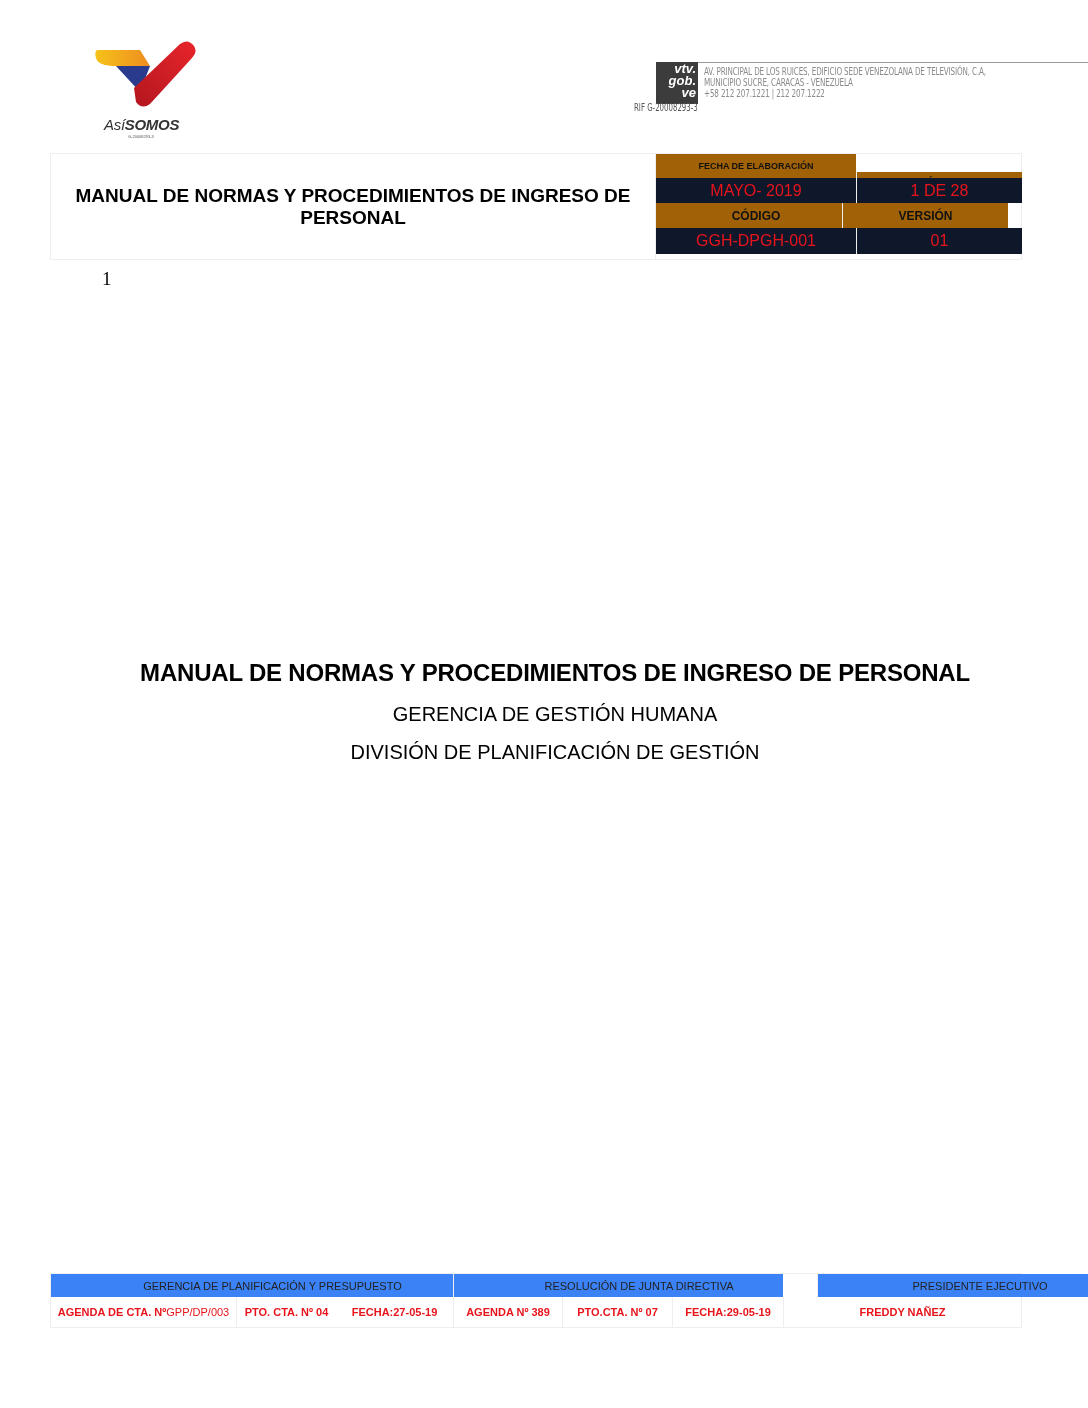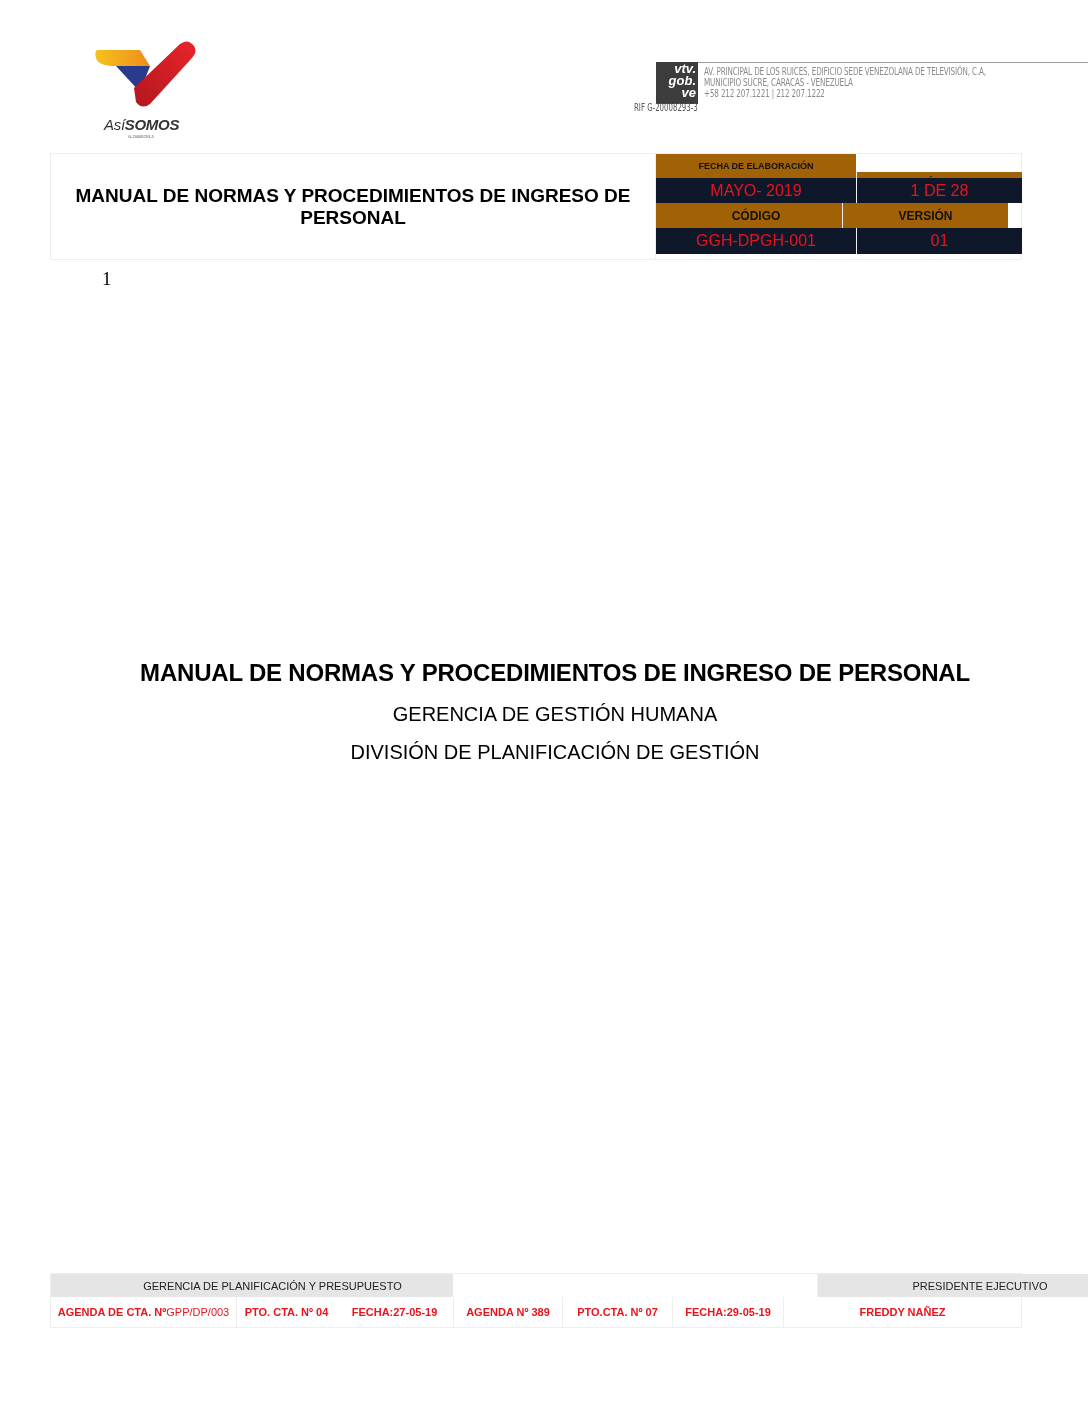--- a/index.html
+++ b/index.html
@@ -35,21 +35,21 @@
     #page-number-left { left: 102px; top: 268px; font-family: "Liberation Serif", serif; font-size: 19px; }
 
     
     #cover { left: 0; top: 656px; width: 1110px; text-align: center; }
     .cover-title { font-weight: bold; font-size: 24px; line-height: 34px; letter-spacing: -0.2px; }
     .cover-sub { font-size: 20px; line-height: 24px; margin-top: 12px; }
     .cover-sub2 { font-size: 20px; line-height: 24px; margin-top: 14px; }
 
     
     #footer-table { left: 50px; top: 1273px; width: 972px; height: 55px; border: 1px solid #eeeeee; box-sizing: border-box; font-size: 11px; }
-    .ft-head { position: absolute; top: 0; height: 23px; background: #e5e5e5; display: flex; align-items: center; justify-content: center; color: #222; box-sizing: border-box; padding-left: 41px; }
+    .ft-head { position: absolute; top: 0; height: 23px; background: #3b82f6; display: flex; align-items: center; justify-content: center; color: #222; box-sizing: border-box; padding-left: 41px; }
     .ft-cell { position: absolute; top: 23px; height: 30px; display: flex; align-items: center; justify-content: center; color: #e8141c; font-weight: bold; box-sizing: border-box; white-space: nowrap; }
     .vsep { border-left: 1px solid #eeeeee; }
     .normal { font-weight: normal; }
   </style>
 </head>
 <body>
 
 <div id="logo" class="abs">
   <svg width="112" height="76" viewBox="0 0 112 76">
     <defs>
@@ -104,20 +104,21 @@
 <div id="page-number-left" class="abs">1</div>
 
 <div id="cover" class="abs">
   <div class="cover-title">MANUAL DE NORMAS Y PROCEDIMIENTOS DE INGRESO DE PERSONAL</div>
   <div class="cover-sub">GERENCIA DE GESTIÓN HUMANA</div>
   <div class="cover-sub2">DIVISIÓN DE PLANIFICACIÓN DE GESTIÓN</div>
 </div>
 
 <div id="footer-table" class="abs">
   <div class="ft-head" style="left:0;width:402px;">GERENCIA DE PLANIFICACIÓN Y PRESUPUESTO</div>
+  <div class="ft-head vsep" style="left:402px;width:330px;">RESOLUCIÓN DE JUNTA DIRECTIVA</div>
   <div class="ft-head vsep" style="left:766px;width:284px;">PRESIDENTE EJECUTIVO</div>
 
   <div class="ft-cell" style="left:0;width:185px;align-items:center;">
     <span>AGENDA DE CTA. Nº</span>
       <span class="normal"> GPP/DP/003</span>
   </div>
   <div class="ft-cell vsep" style="left:185px;width:100px;">PTO. CTA. Nº  04</div>
   <div class="ft-cell" style="left:285px;width:117px;">FECHA:27-05-19</div>
   <div class="ft-cell vsep" style="left:402px;width:109px;">AGENDA Nº 389</div>
   <div class="ft-cell vsep" style="left:511px;width:110px;">PTO.CTA. Nº 07</div>

